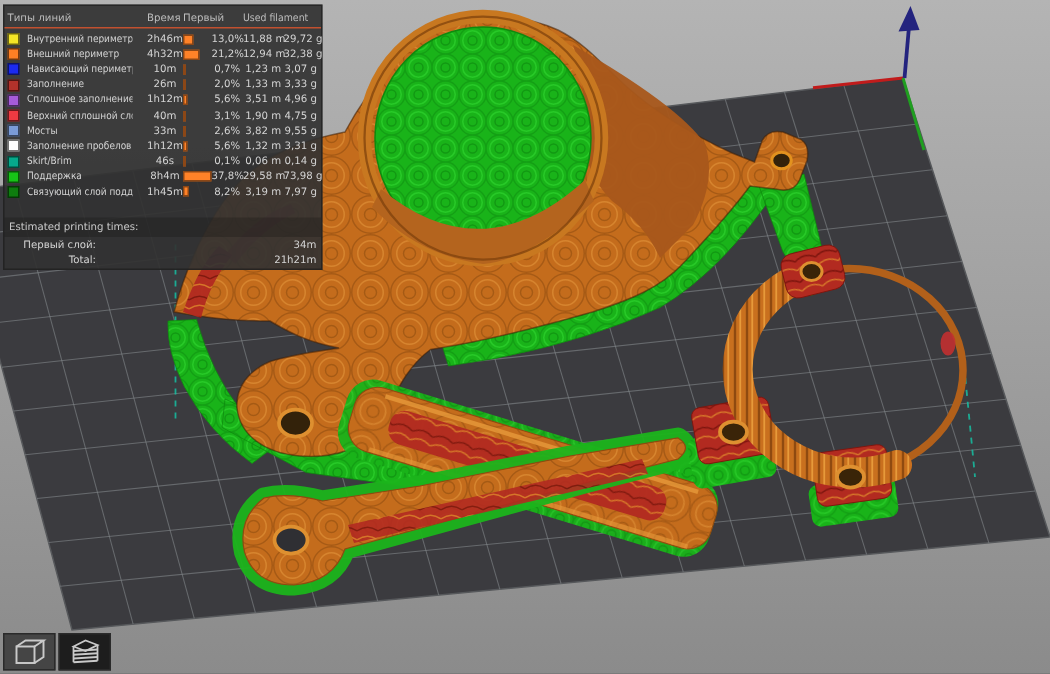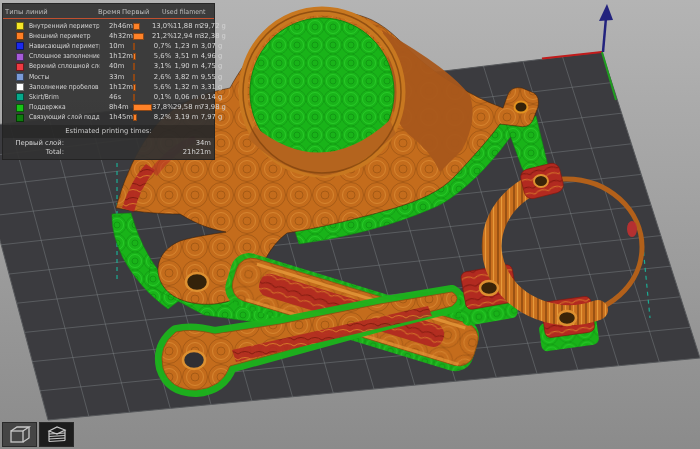--- a/index.html
+++ b/index.html
@@ -18,28 +18,28 @@
     color:#D4D4D4;
     font-size:6.8px;line-height:1;
     padding:2px 0 3px 0;
   }
   .lg-grid{display:grid;grid-template-columns:13px 80px 24px 19px 21px 27px 23px;
     align-items:center;padding:0 2px;}
   .lg-head{height:12px;color:#BDBDBD;border-bottom:1px solid #C2502F;margin-bottom:2px;}
   .lg-head .h-types{grid-column:1 / span 2;}
   .lg-head .h-pct{grid-column:4 / span 2;}
   .lg-head .h-fil{grid-column:6 / span 2;transform:scaleX(.92);transform-origin:left;}
-  .lg-row{height:10.2px;margin-left:11px;}
+  .lg-row{height:10.2px;}
   .sw{width:8px;height:8px;border:1px solid rgba(0,0,0,.55);box-sizing:border-box;display:inline-block;}
   .lbl{white-space:nowrap;overflow:hidden;transform:scaleX(.88);transform-origin:left;}
-  .tm{text-align:left;}
+  .tm{text-align:center;}
   .barc{height:7px;display:flex;align-items:center;}
   .barc i{display:block;height:7px;background:#FF8228;border:1px solid rgba(0,0,0,.45);box-sizing:border-box;}
   .pct,.mm,.gg{text-align:center;white-space:nowrap;}
-  .lg-foot-title{background:rgba(0,0,0,.18);color:#C9C9C9;padding:3px 3px;margin-top:2px;text-align:center;}
+  .lg-foot-title{background:rgba(0,0,0,.18);color:#C9C9C9;padding:3px 3px;margin-top:12px;}
   .lg-foot-row{display:grid;grid-template-columns:58px auto;padding:2.5px 3px 0 3px;text-align:right;}
 
   
   .view-toolbar{position:absolute;left:2px;bottom:2px;display:flex;gap:2px;}
   .vt-btn{width:35px;height:25px;display:flex;align-items:center;justify-content:center;
     background:#454545;border:1px solid #2A2A2A;cursor:pointer;padding:0;}
   .vt-btn.active{background:#1D1D1D;}
   .vt-btn svg{display:block;}
 </style>
 </head>
@@ -219,20 +219,31 @@
           <span class="lbl">Нависающий периметр</span>
           <span class="tm">10m</span>
           <span class="barc">
             <i style="width: 1.4px; background: rgb(255, 130, 40);"></i>
           </span>
           <span class="pct">0,7%</span>
           <span class="mm">1,23 m</span>
           <span class="gg">3,07 g</span>
         </div>
         <div class="lg-grid lg-row">
+          <span class="sw" style="background: rgb(180, 50, 43);"></span>
+          <span class="lbl">Заполнение</span>
+          <span class="tm">26m</span>
+          <span class="barc">
+            <i style="width: 1.4px; background: rgb(255, 130, 40);"></i>
+          </span>
+          <span class="pct">2,0%</span>
+          <span class="mm">1,33 m</span>
+          <span class="gg">3,33 g</span>
+        </div>
+        <div class="lg-grid lg-row">
           <span class="sw" style="background: rgb(166, 91, 217);"></span>
           <span class="lbl">Сплошное заполнение</span>
           <span class="tm">1h12m</span>
           <span class="barc">
             <i style="width: 2.8px; background: rgb(255, 130, 40);"></i>
           </span>
           <span class="pct">5,6%</span>
           <span class="mm">3,51 m</span>
           <span class="gg">4,96 g</span>
         </div>

